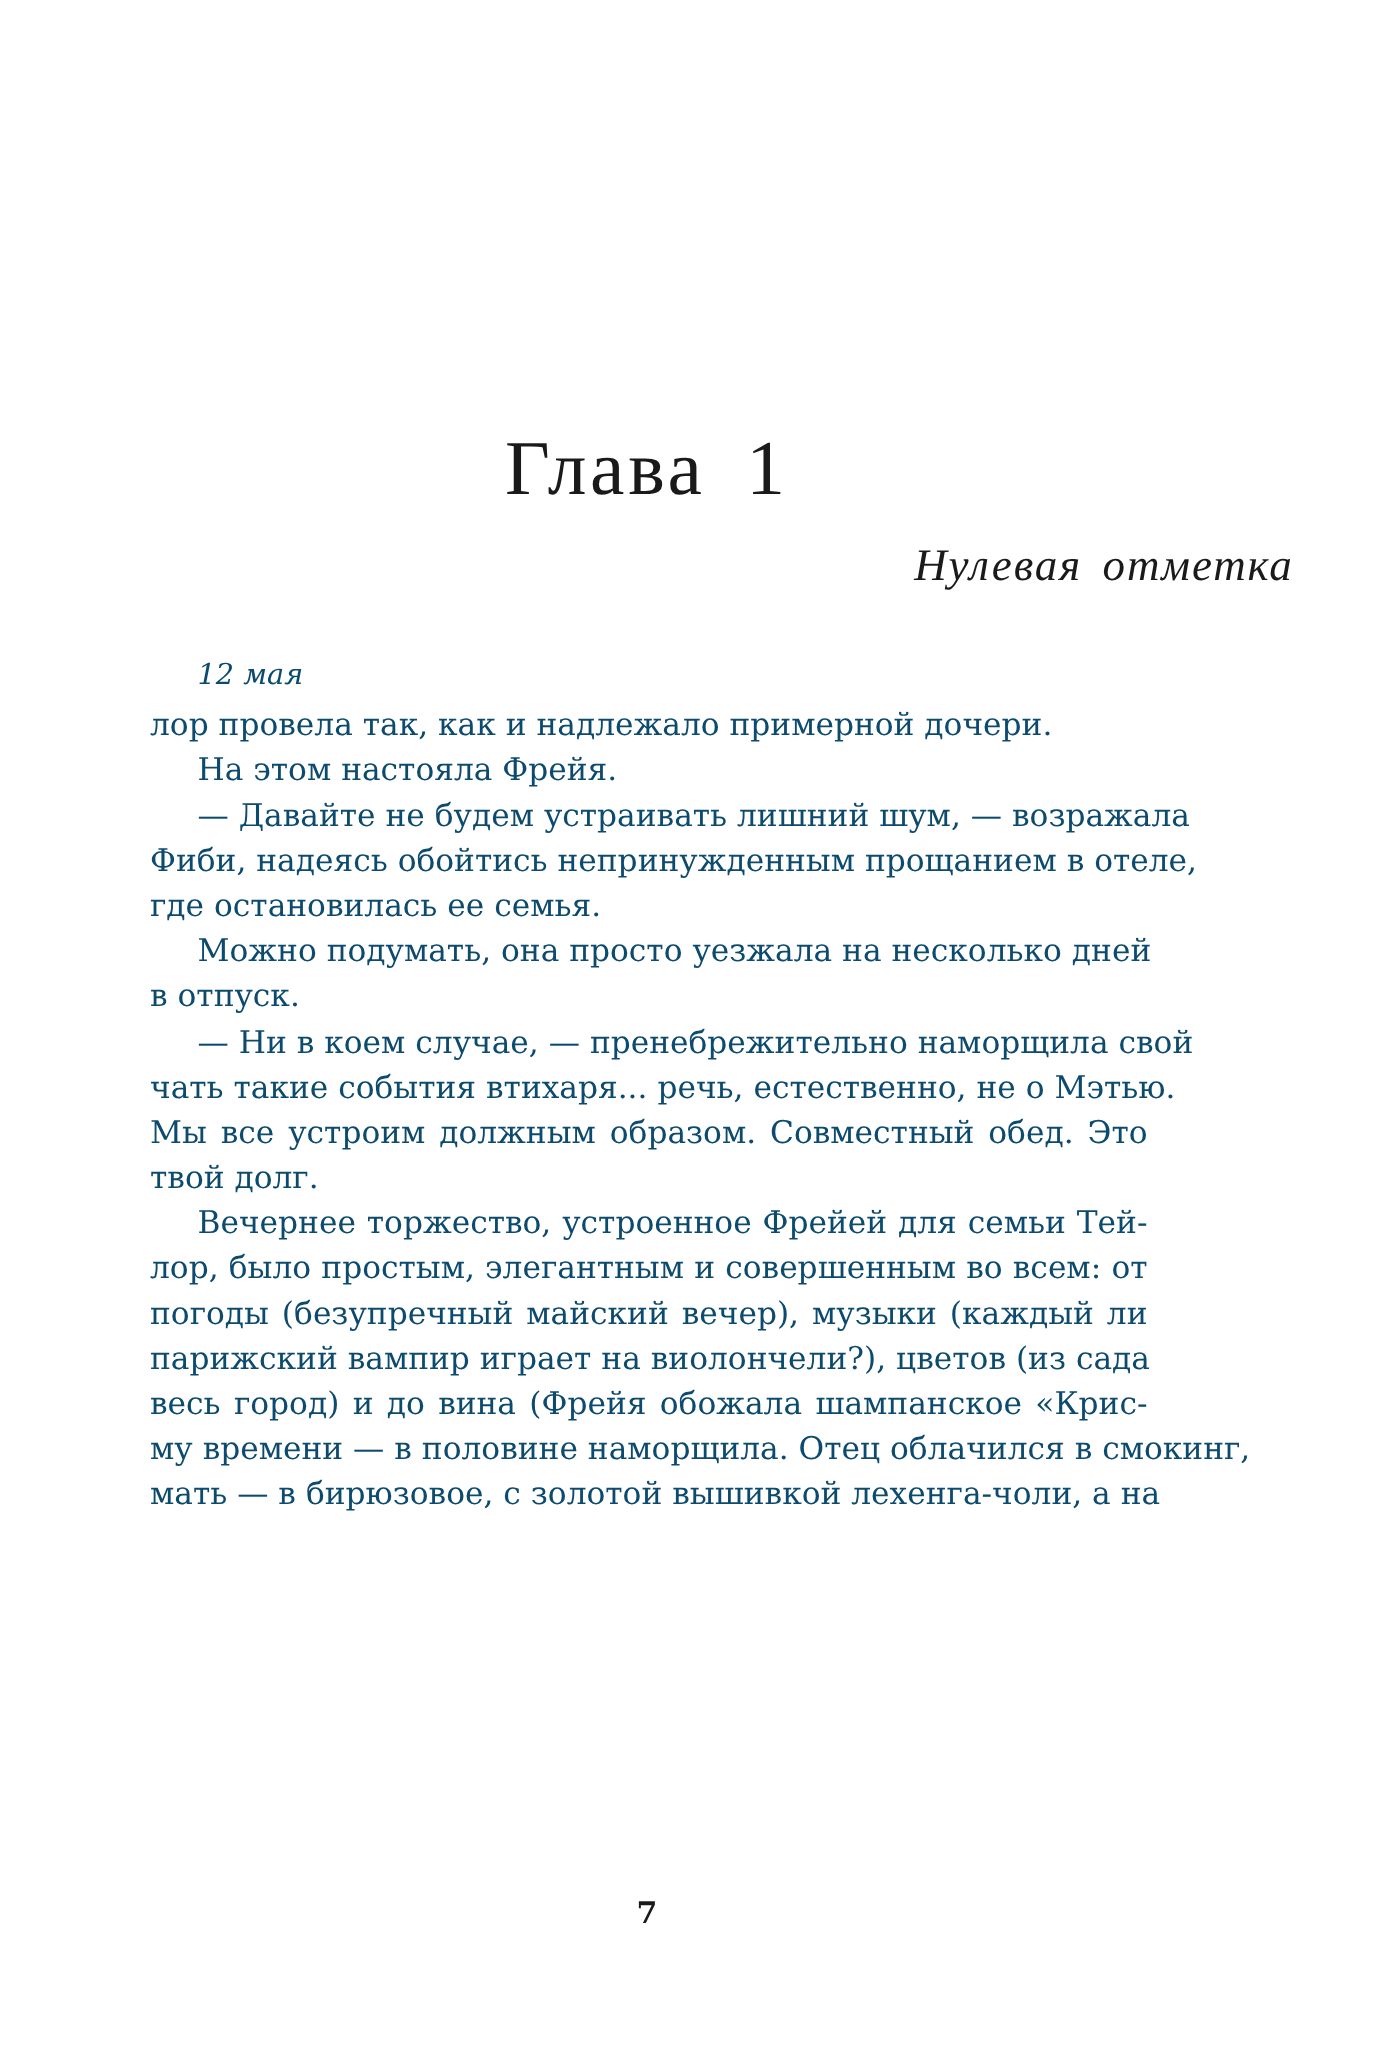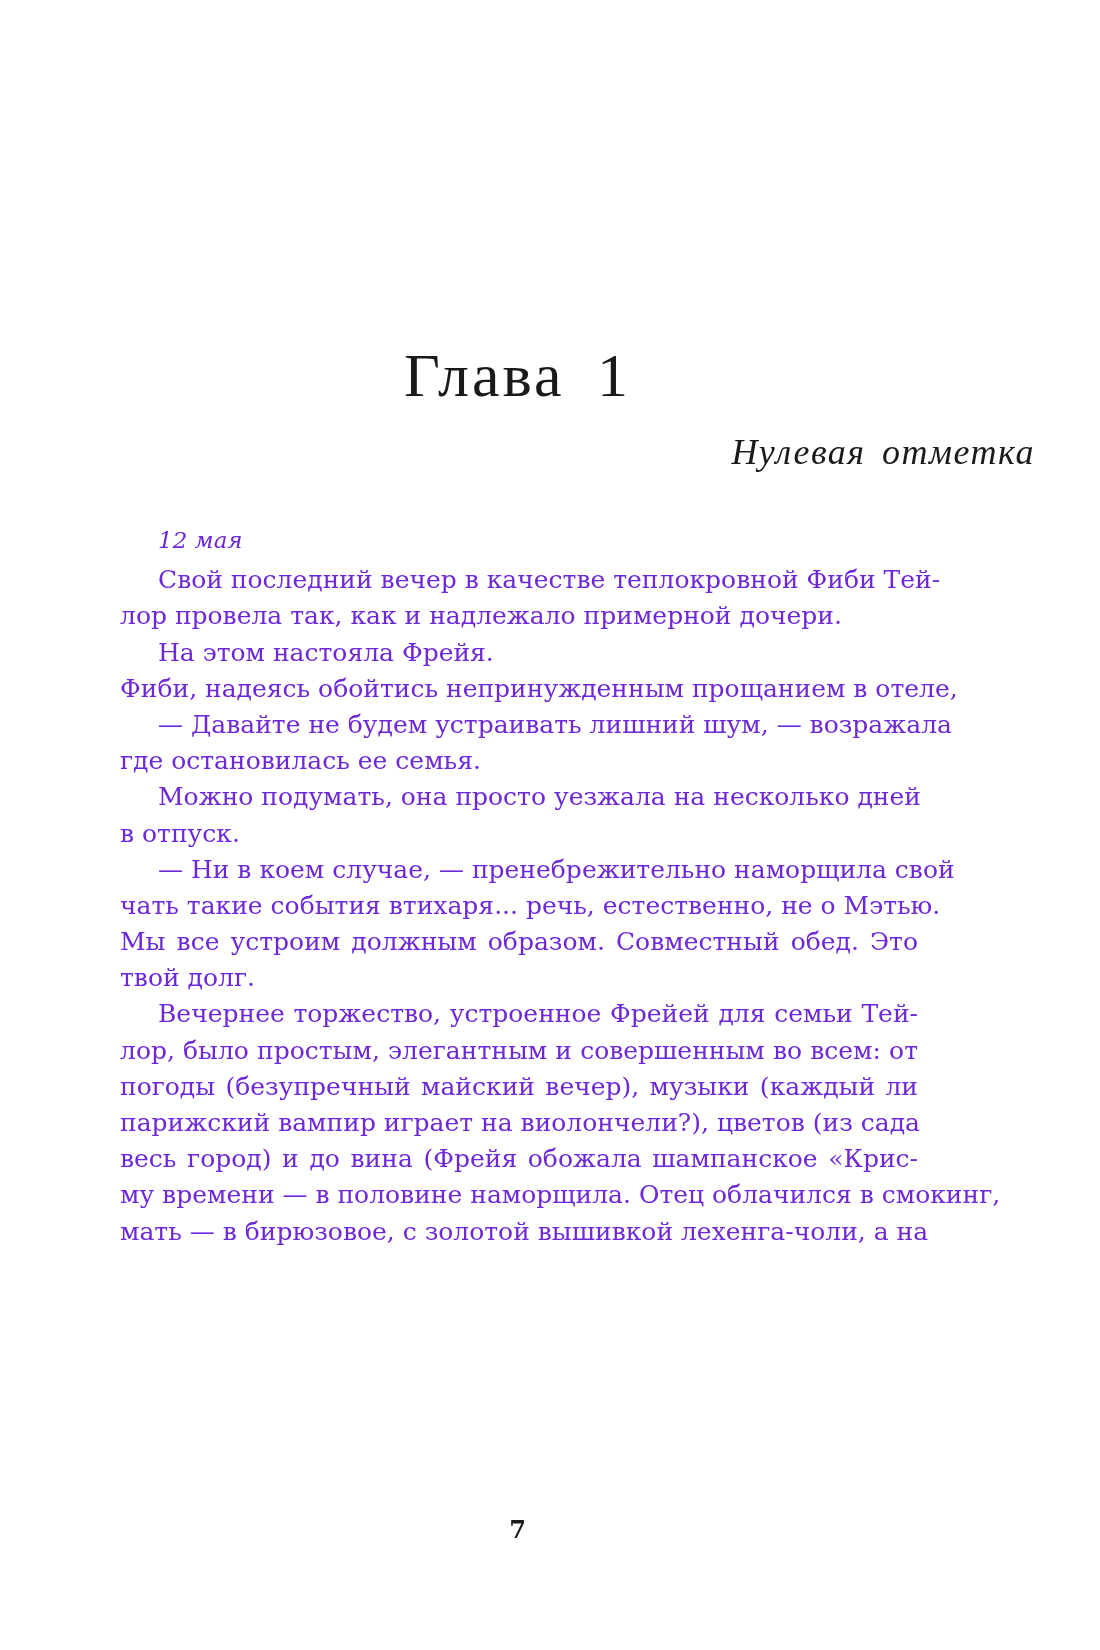--- a/index.html
+++ b/index.html
@@ -52,21 +52,21 @@
       position: absolute;
       left: 120px;
       width: 798px;
       top: 504px;
     }
     .line {
       height: 36.2px;
       line-height: 36.2px;
       font-size: 25px;
       white-space: nowrap;
-      color: #6d28d9;
+      color: #0c4a6e;
     }
     .line.indent { padding-left: 38px; }
     .line.justify {
       text-align: justify;
       text-align-last: justify;
     }
     .line.date {
       font-style: italic;
       font-size: 23px;
       padding-left: 38px;
@@ -87,25 +87,24 @@
 </head>
 <body>
 
 <div class="page">
   <div class="chapter-title">Глава 1</div>
   <div class="chapter-subtitle">Нулевая отметка</div>
 
   <div class="body-text">
     <div class="line date">12 мая</div>
     <div id="lines-container">
-        <div class="line indent justify">Свой последний вечер в качестве теплокровной Фиби Тей-</div>
         <div class="line">лор провела так, как и надлежало примерной дочери.</div>
         <div class="line indent">На этом настояла Фрейя.</div>
+        <div class="line indent justify">— Давайте не будем устраивать лишний шум, — возражала</div>
         <div class="line justify">Фиби, надеясь обойтись непринужденным прощанием в отеле,</div>
-        <div class="line indent justify">— Давайте не будем устраивать лишний шум, — возражала</div>
         <div class="line">где остановилась ее семья.</div>
         <div class="line indent justify">Можно подумать, она просто уезжала на несколько дней</div>
         <div class="line">в отпуск.</div>
         <div class="line indent justify">— Ни в коем случае, — пренебрежительно наморщила свой</div>
         <div class="line justify">чать такие события втихаря... речь, естественно, не о Мэтью.</div>
         <div class="line justify">Мы все устроим должным образом. Совместный обед. Это</div>
         <div class="line">твой долг.</div>
         <div class="line indent justify">Вечернее торжество, устроенное Фрейей для семьи Тей-</div>
         <div class="line justify">лор, было простым, элегантным и совершенным во всем: от</div>
         <div class="line justify">погоды (безупречный майский вечер), музыки (каждый ли</div>

